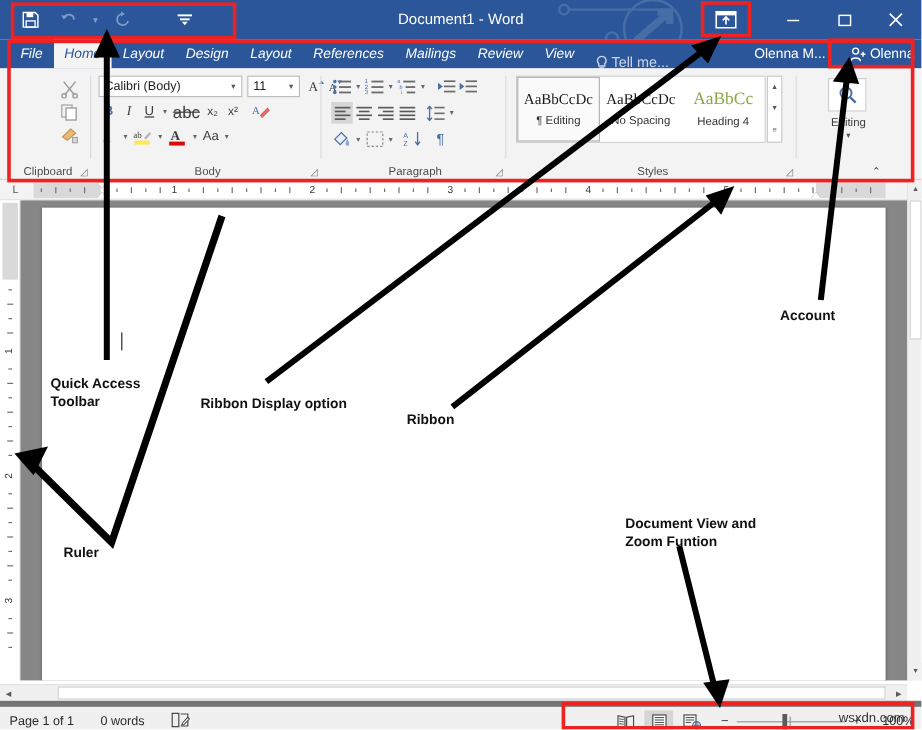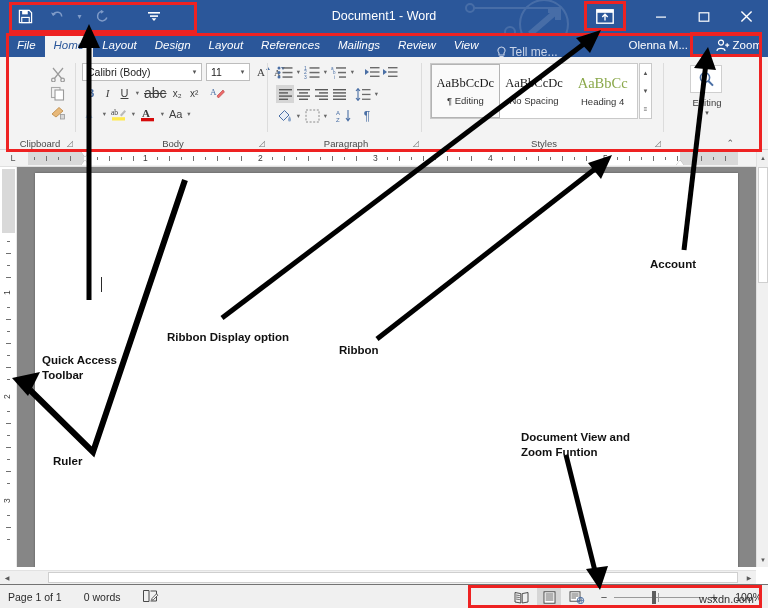--- a/index.html
+++ b/index.html
@@ -190,21 +190,21 @@
   .hscroll{
     position:absolute; left:0; bottom:24px; right:12px; height:14px; background:#f0f0f0;
     border-top:1px solid #e2e2e2;
   }
   .hs-arrow{ position:absolute; top:0; width:14px; height:13px; display:flex; align-items:center; justify-content:center; font-size:6px; color:#5a5a5a; }
   .hs-thumb{ position:absolute; left:48px; top:1px; width:690px; height:11px; background:#ffffff; border:1px solid #cfcfcf; }
 
   
   .statusbar{
     position:absolute; left:0; bottom:0; width:768px; height:24px;
-    background:#f0f0f0; border-top:1px solid #737373; font-size:10.5px; color:#2a2a2a;
+    background:#f0f0f0; border-top:5px solid #737373; font-size:10.5px; color:#2a2a2a;
   }
   .sb-left{ position:absolute; left:8px; top:0; height:24px; display:flex; align-items:center; gap:22px; }
   .sb-right{ position:absolute; right:6px; top:0; height:24px; display:flex; align-items:center; gap:4px; }
   .viewbtn{ width:24px; height:18px; display:flex; align-items:center; justify-content:center; color:#3d3d3d; }
   .viewbtn.on{ background:#d6d6d6; }
   .zwrap{ display:flex; align-items:center; gap:5px; margin-left:6px; }
   .zminus, .zplus{ font-size:11px; color:#3d3d3d; width:10px; text-align:center; }
   .ztrack{ position:relative; width:90px; height:12px; }
   .ztrack::before{ content:""; position:absolute; left:0; right:0; top:6px; height:1px; background:#9a9a9a; }
   .zmid{ position:absolute; left:44px; top:2px; width:1px; height:9px; background:#9a9a9a; }
@@ -315,21 +315,21 @@
         <span>Tell me...</span>
       </div>
     </div>
     <div class="acct">Olenna M...</div>
     <div class="share">
       <svg width="14" height="13" viewBox="0 0 14 13">
         <circle cx="5" cy="3.6" r="2.5" fill="none" stroke="#fff" stroke-width="1.2"></circle>
         <path d="M1 12 C1 8.4 9 8.4 9 12" fill="none" stroke="#fff" stroke-width="1.2"></path>
         <path d="M11.2 4.2 L11.2 8.2 M9.2 6.2 L13.2 6.2" stroke="#fff" stroke-width="1.2"></path>
       </svg>
-      <span>Zoom</span>
+      <span>Olenna</span>
     </div>
   </div>
 
   <div class="ribbon">
 
     <div class="grp clip">
       <div class="clip-mini">
         <div>
           <svg width="16" height="15" viewBox="0 0 16 15">
             <path d="M3 1 L12 12 M13 1 L4 12" stroke="#9a9a9a" stroke-width="1.2" fill="none"></path>
@@ -792,21 +792,21 @@
         <line x1="684" y1="250" x2="706" y2="63" stroke="#000" stroke-width="5"></line>
         <path d="M708 47 L694 68 L716 70 Z" fill="#000"></path>
       </g>
 
       <g>
         <line x1="566" y1="455" x2="596" y2="575" stroke="#000" stroke-width="5"></line>
         <path d="M600 590 L586 569 L608 566 Z" fill="#000"></path>
       </g>
     </svg>
 
-    <div class="anno" style="left:42px; top:313px;margin-top:40px;">Quick Access
+    <div class="anno" style="left:42px; top:313px;">Quick Access
 Toolbar</div>
     <div class="anno" style="left:167px; top:330px;">Ribbon Display option</div>
     <div class="anno" style="left:339px; top:343px;">Ribbon</div>
     <div class="anno" style="left:53px; top:454px;">Ruler</div>
     <div class="anno" style="left:650px; top:257px;">Account</div>
     <div class="anno" style="left:521px; top:430px;">Document View and
 Zoom Funtion</div>
   </div>
 
 </div>

